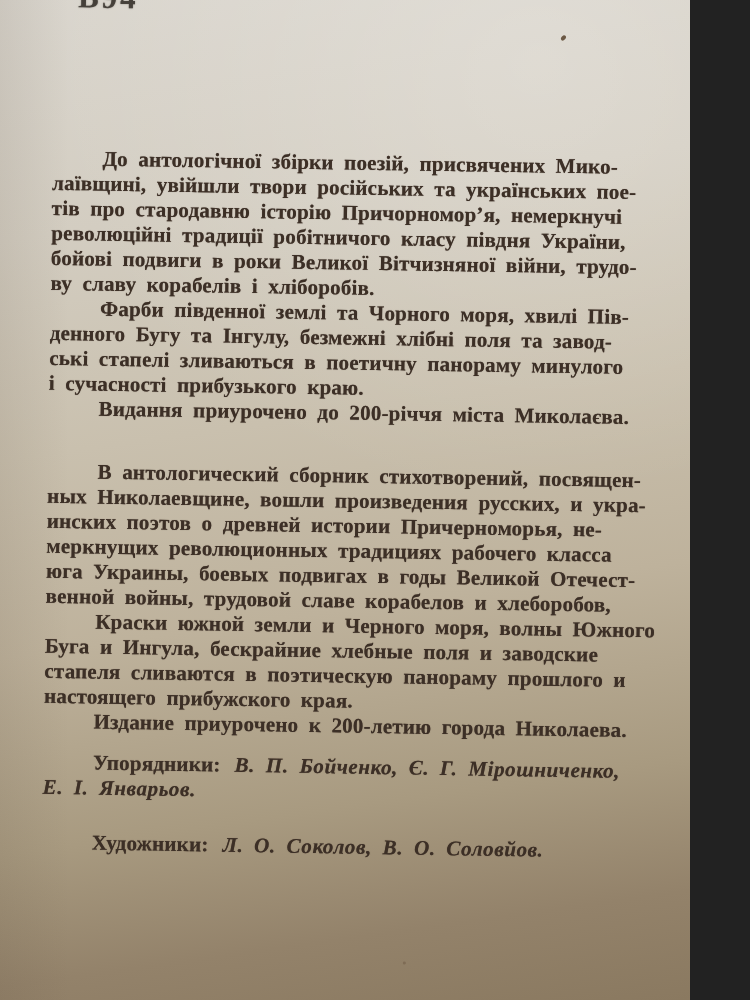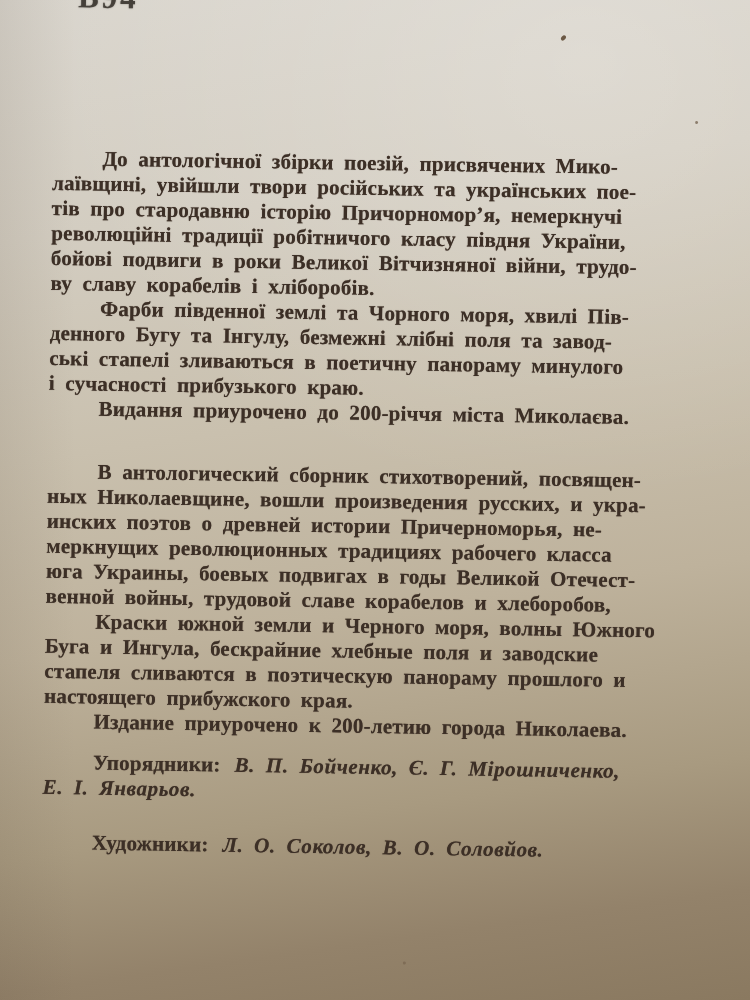--- a/index.html
+++ b/index.html
@@ -2,21 +2,21 @@
 <html><head>
 <meta charset="utf-8">
 <style>
   html, body {
     margin: 0;
     padding: 0;
     background: #222;
   }
   .photo {
     position: relative;
-    width: 750px;
+    width: 690px;
     height: 1000px;
     overflow: hidden;
     background:
       radial-gradient(130% 80% at 78% 6%, rgba(255,255,255,0.22), rgba(255,255,255,0) 55%),
       linear-gradient(to right, rgba(80,65,50,0.10), rgba(80,65,50,0) 10%),
       linear-gradient(172deg,
         #dad6ce 0%,
         #d3cdc1 22%,
         #c9c0ae 42%,
         #beb29c 60%,

